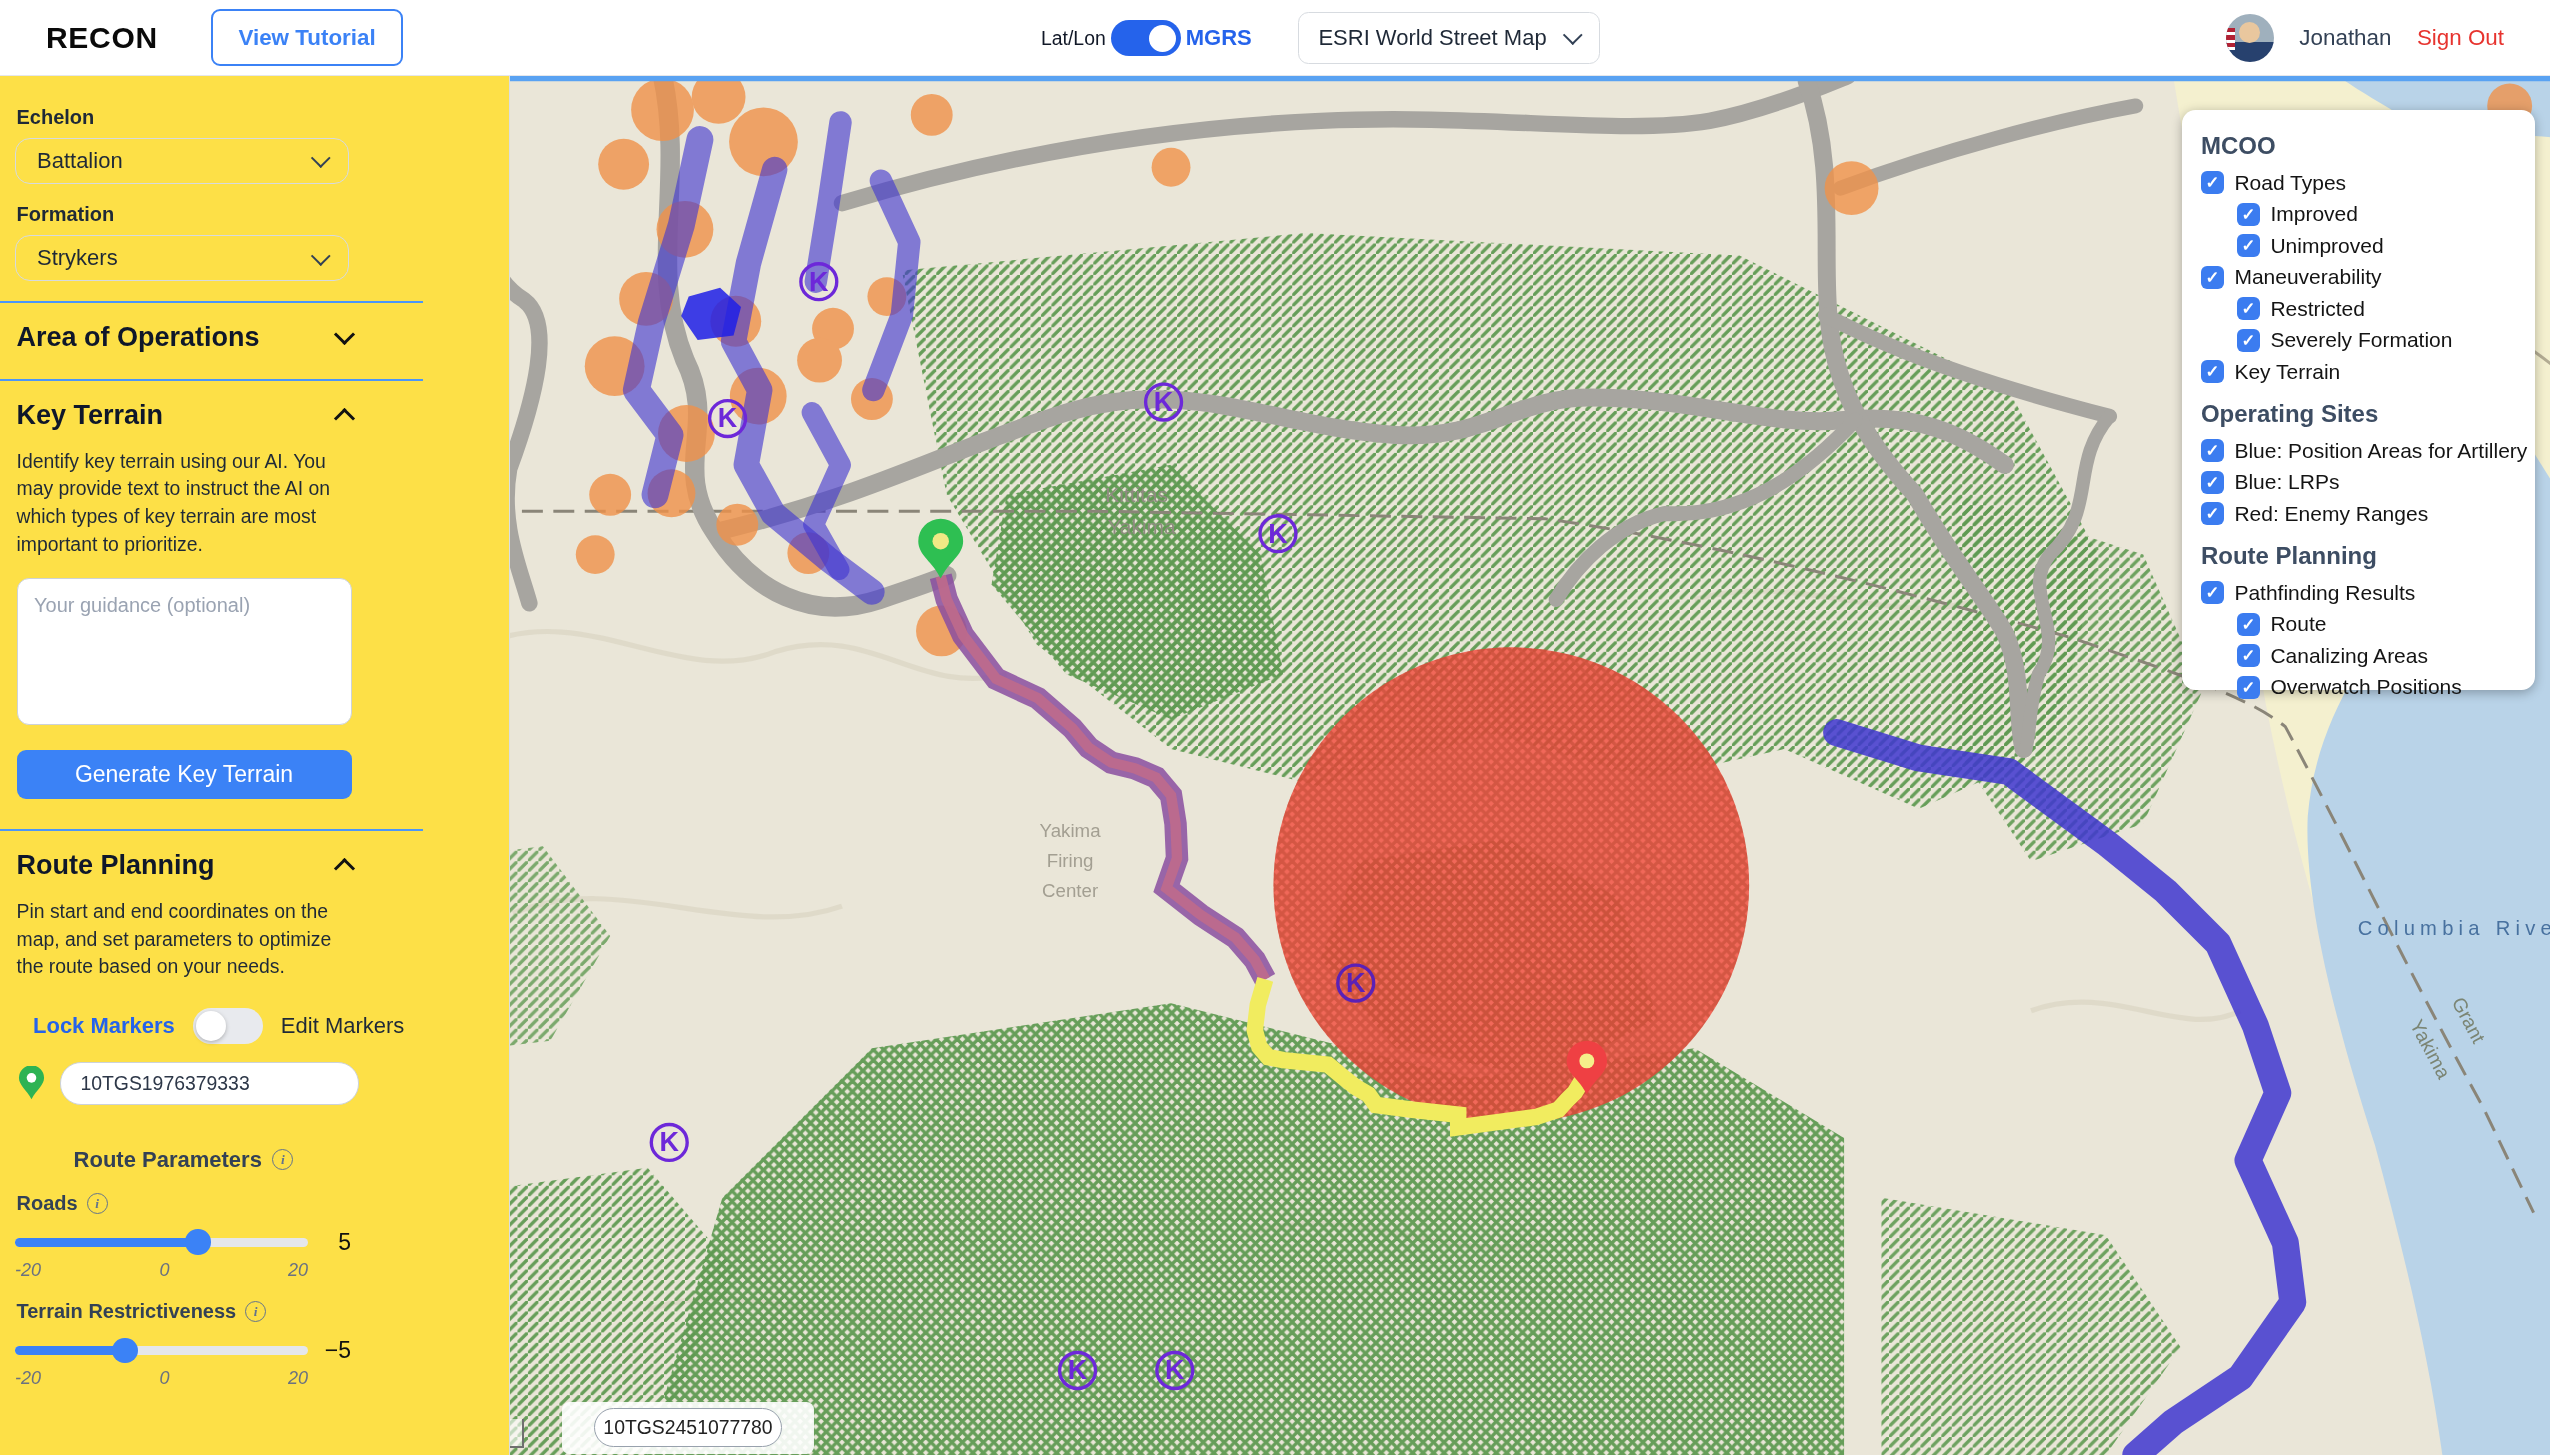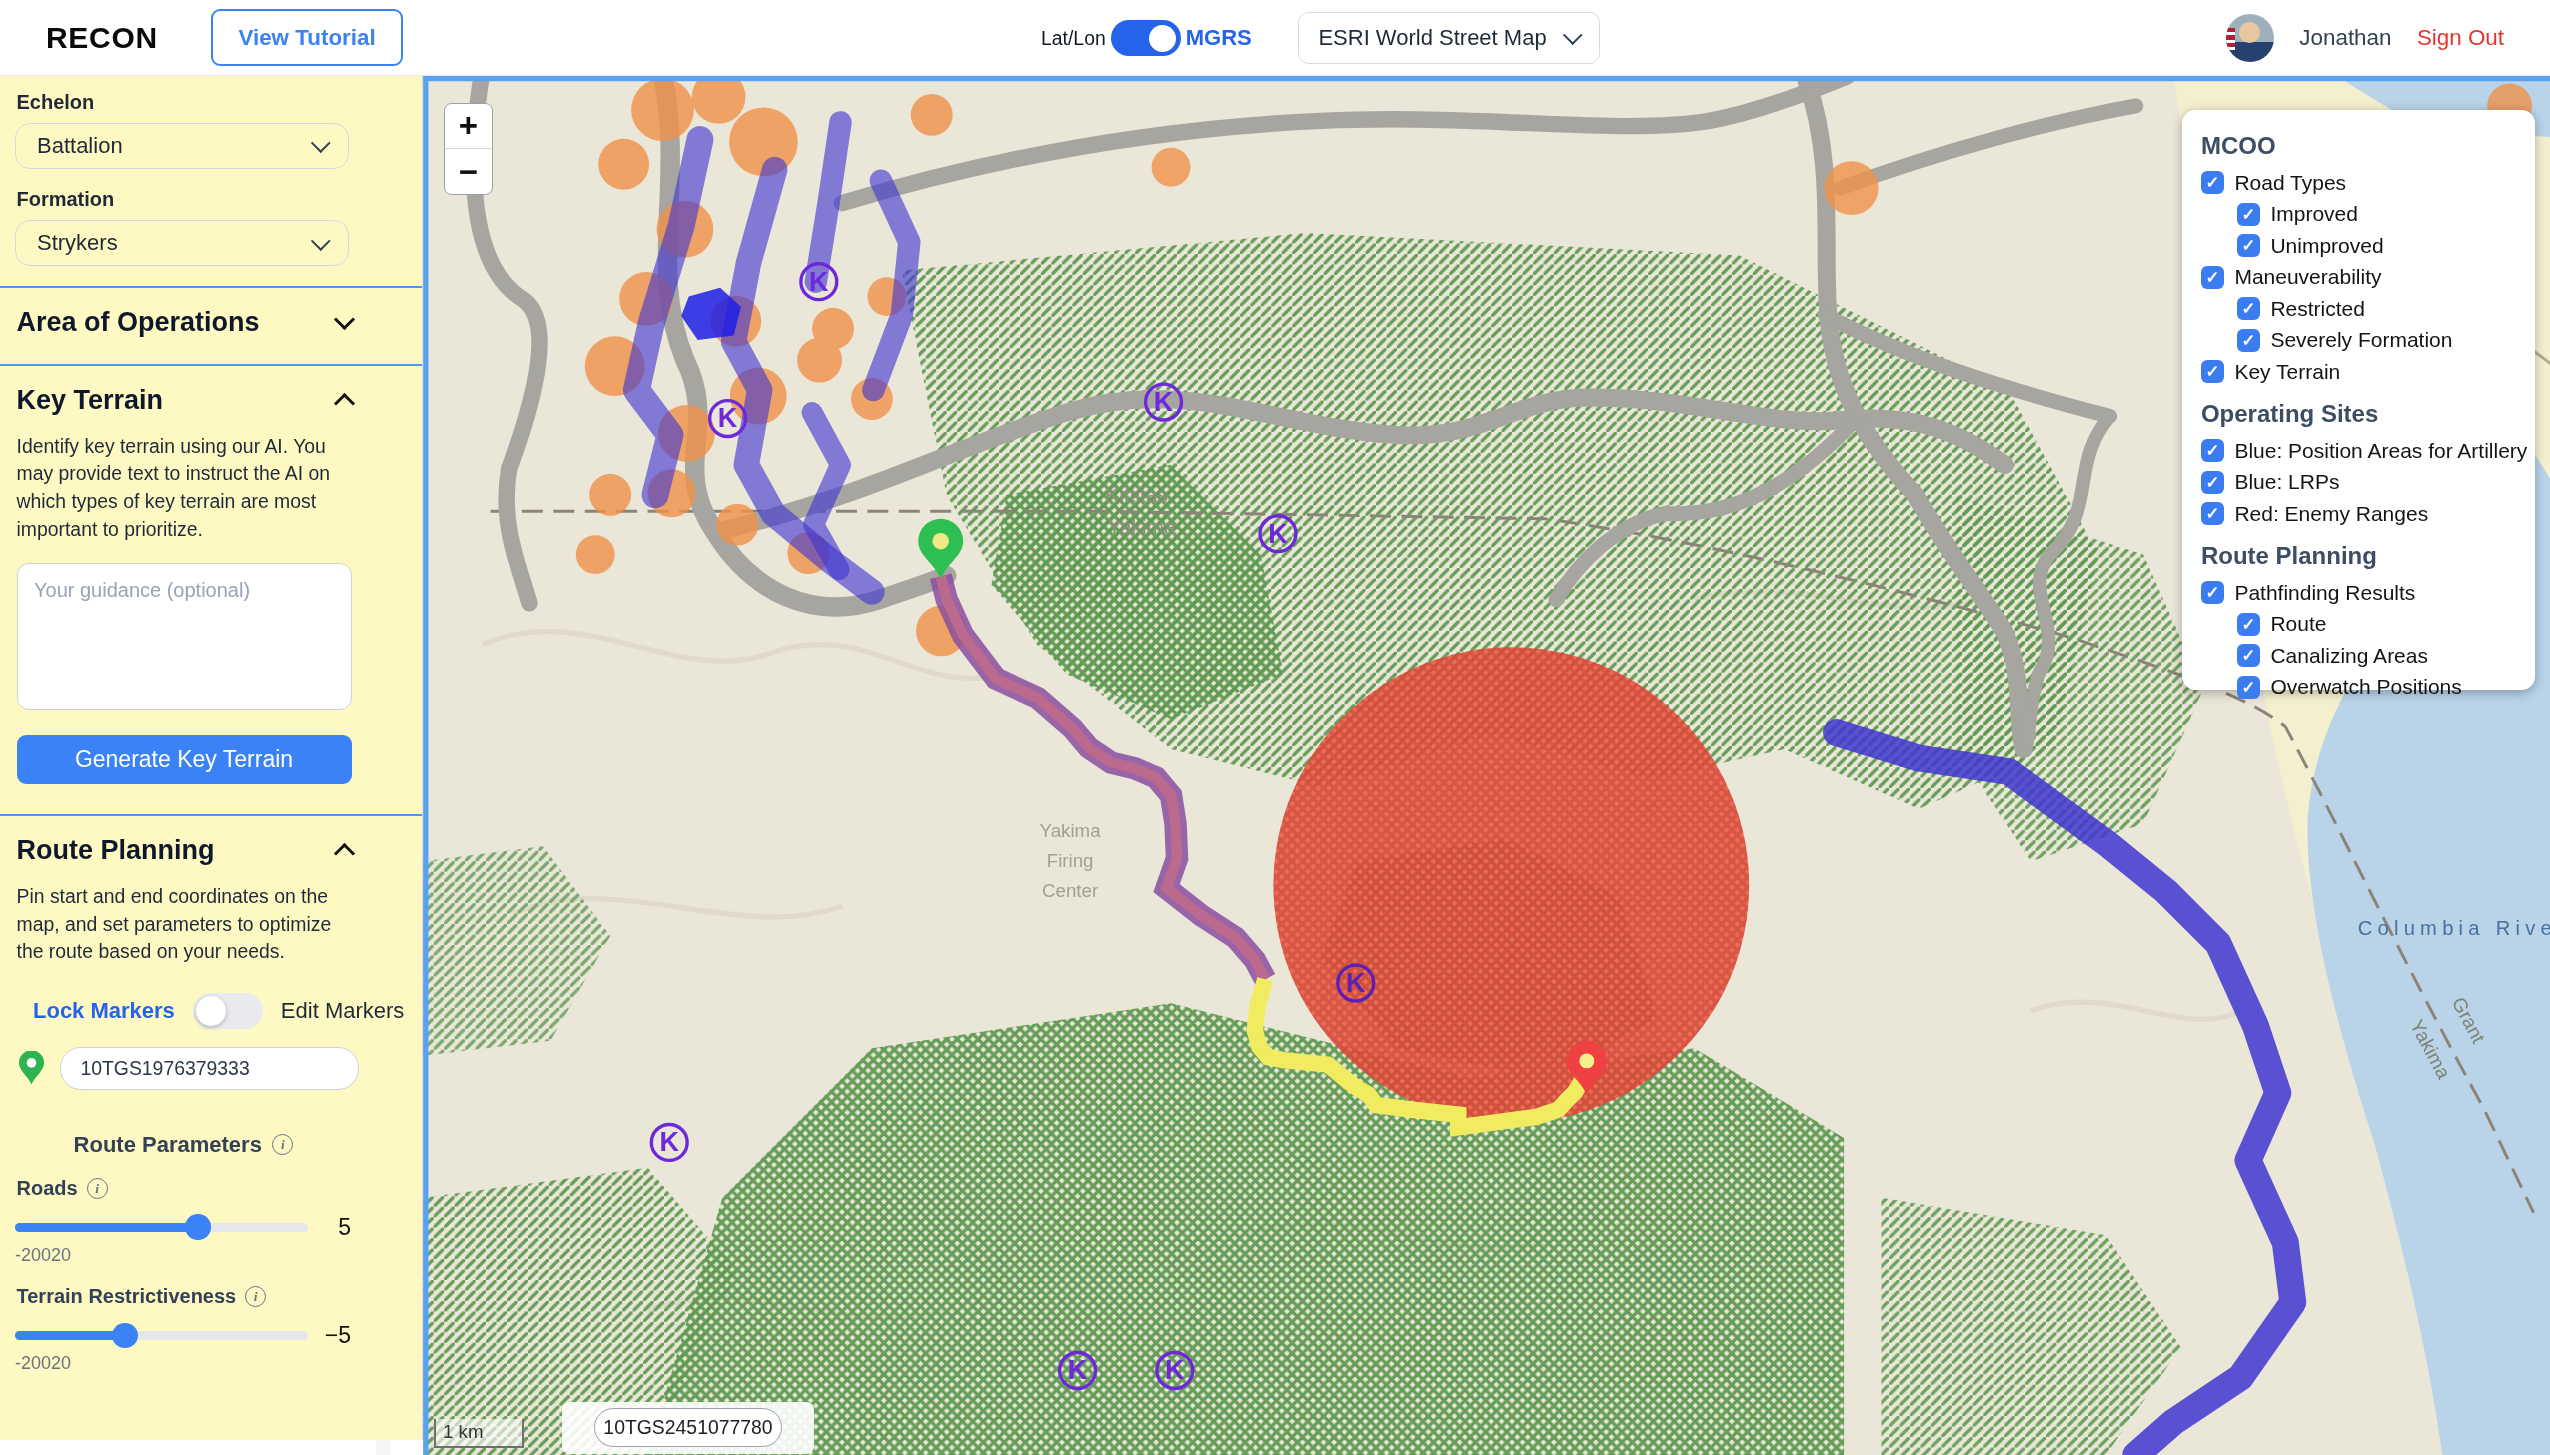--- a/index.html
+++ b/index.html
@@ -26,21 +26,21 @@
   .user-group { position:absolute; right:46px; top:0; height:76px; display:flex; align-items:center; gap:25.4px; }
   .avatar { width:48px; height:48px; border-radius:50%; overflow:hidden; position:relative;
     background:linear-gradient(180deg,#9fb0bd 0 58%,#27416e 58%); }
   .avatar::before { content:""; position:absolute; left:13.5px; top:7.5px; width:21px; height:21px; border-radius:50%; background:#e9c79e; }
   .avatar::after { content:""; position:absolute; left:0; top:13.5px; width:9px; height:22.4px;
     background:repeating-linear-gradient(180deg,#b22234 0 4.5px,#fff 4.5px 7.5px); }
   .username { font-size:22.4px; color:#334155; }
   .signout { font-size:22.4px; color:#e7342f; }
 
   
-  .sidebar { position:absolute; left:0; top:61px; width:423px; height:1379px; background:#fef9c3;
+  .sidebar { position:absolute; left:0; top:76px; width:510px; height:1379px; background:#fde047;
     border-right:0.7px solid #d9dde2; overflow:hidden; z-index:20; padding:30px 0 0 15px; }
   .fld-label { font-size:20px; font-weight:700; color:#1f2937; margin:0 0 9px 1.5px; }
   .select { width:334px; height:46px; border:1.5px solid #d6dae0; border-radius:15px; display:flex;
     align-items:center; justify-content:space-between; padding:4px 21px; margin-bottom:19.4px; }
   .select span { font-size:22px; color:#1f2937; }
   .divider { height:2.2px; background:#4b96f8; margin:10.5px 0 0 -15px; width:423px; }
   .sec-head { display:flex; align-items:center; justify-content:space-between; width:337px; padding:19.4px 0 15px 1.5px; }
   .sec-title { font-size:27px; font-weight:800; color:#0f172a; }
   .chev-up { width:15px; height:15px; border-right:3px solid #111; border-top:3px solid #111; transform:rotate(-45deg); margin-top:6px; }
   .chev-dn { width:15px; height:15px; border-right:3px solid #111; border-bottom:3px solid #111; transform:rotate(45deg); margin-bottom:6px; }
@@ -65,21 +65,21 @@
   .info-icon { width:21px; height:21px; border:1.5px solid #64748b; border-radius:50%; color:#64748b; font-size:13.5px;
     display:inline-flex; align-items:center; justify-content:center; font-family:"Liberation Serif",serif; font-style:italic; flex:none; }
   .param { margin-top:19.4px; }
   .param-head { display:flex; align-items:center; gap:9px; font-size:20px; font-weight:700; color:#334155; margin-left:1.5px; }
   .param-row { display:flex; align-items:center; margin-top:13.5px; }
   .slider { position:relative; width:293px; height:25.4px; }
   .slider .track { position:absolute; left:0; right:0; top:8.2px; height:9px; border-radius:4.5px; background:#e5e7eb; }
   .slider .fill { position:absolute; left:0; top:8.2px; height:9px; border-radius:4.5px; background:#3b82f6; }
   .slider .thumb { position:absolute; top:0; width:25.4px; height:25.4px; margin-left:-12.7px; border-radius:50%; background:#3b82f6; }
   .param-value { width:43px; text-align:right; font-size:23px; color:#111; }
-  .ticks { display:flex; width:293px; font-size:18px; color:#6b7280; margin-top:4.5px; }
+  .ticks { display:flex; justify-content:space-between; width:293px; font-size:18px; color:#6b7280; margin-top:4.5px;font-style:italic; }
   .side-scroll-track { position:absolute; left:376px; top:76px; width:14px; height:1379px; background:#f5f5f5; }
   .side-scroll-thumb { position:absolute; left:378px; top:91px; width:11.2px; height:1126px; background:#c6c6c6; border-radius:6px; }
 
   
   .map { position:absolute; left:423px; top:76px; width:2128px; height:1379px; overflow:hidden; background:#eae6d8; }
   .map svg.base { position:absolute; left:0; top:0; }
   .zoomctl { position:absolute; left:21px; top:27px; width:49px; background:#fff; border:1.5px solid #9aa0a6;
     border-radius:7.5px; z-index:10; overflow:hidden; }
   .zoomctl .zbtn { height:45px; display:flex; align-items:center; justify-content:center; font-size:33px; font-weight:700; color:#111; }
   .zoomctl .zbtn:first-child { border-bottom:1.5px solid #d9d9d9; }

